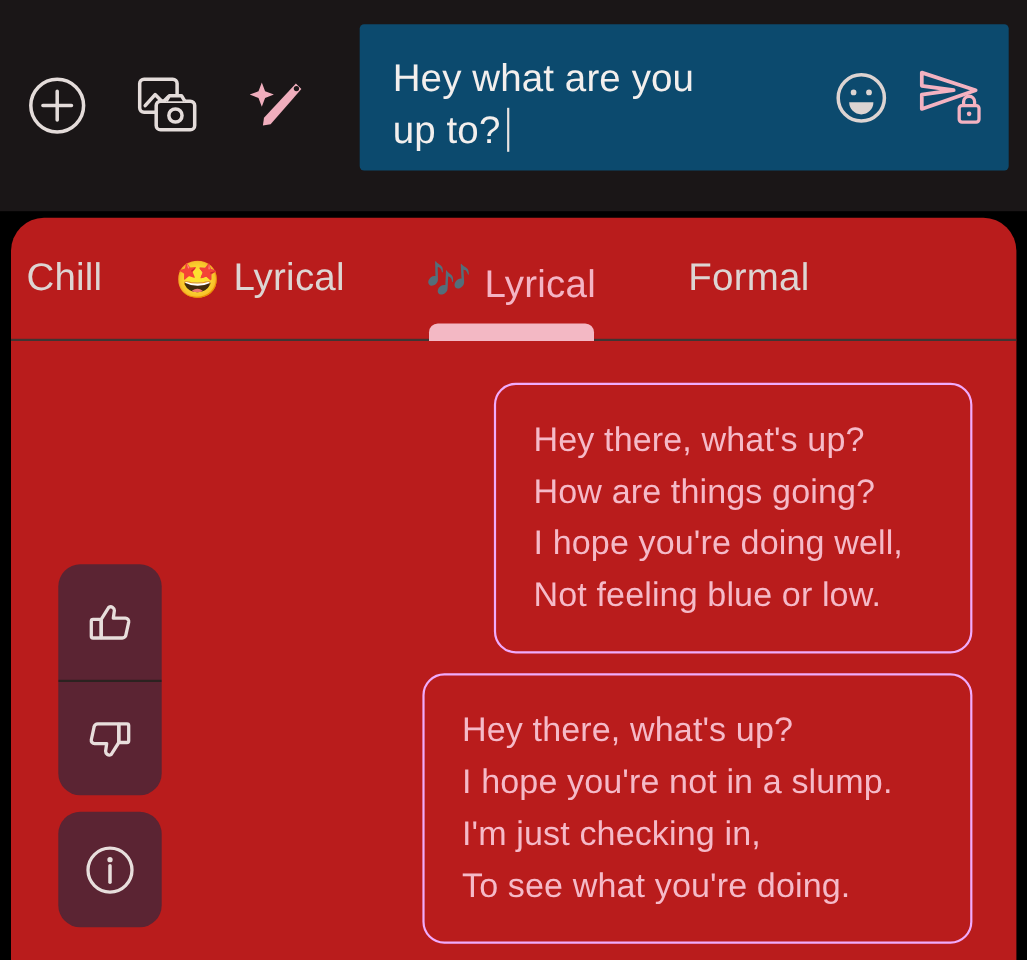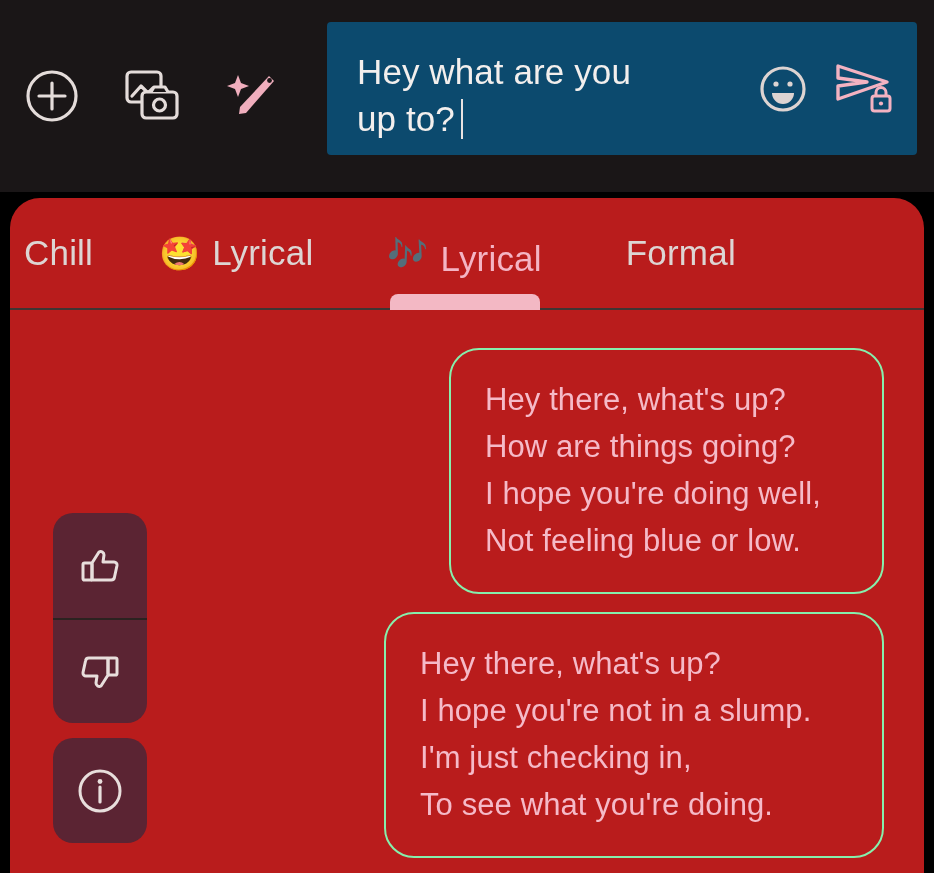--- a/index.html
+++ b/index.html
@@ -203,22 +203,22 @@
     position: absolute;
     right: 40px;
     top: 150px;
     width: 600px;
     display: flex;
     flex-direction: column;
     align-items: flex-end;
     gap: 18px;
   }
   .bubble {
-    border: 2px solid #86efac;
-    border-radius: 30px;
+    border: 2px solid #f0abfc;
+    border-radius: 20px;
     padding: 26px 34px 28px 34px;
     box-sizing: border-box;
     background: transparent;
   }
   .bubble-text {
     color: #f5bac8;
     font-size: 31px;
     line-height: 47px;
     white-space: pre-line;
     letter-spacing: 0.1px;

